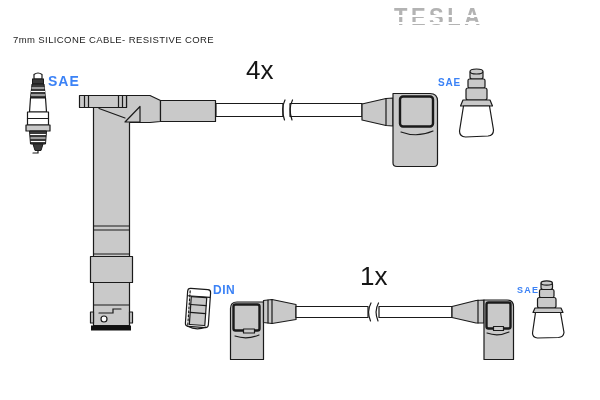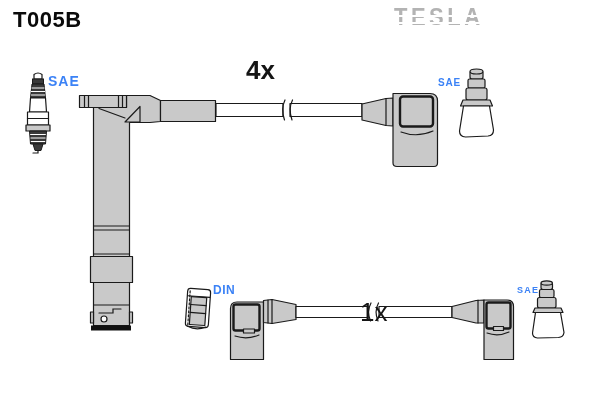--- a/index.html
+++ b/index.html
@@ -7,41 +7,41 @@
     position:relative;width:600px;height:400px;background:var(--bg,#fff);
     font-family:"Liberation Sans", sans-serif;overflow:hidden;color:#111;
   }
   .abs{position:absolute;white-space:nowrap;}
   .part-number{left:13px;top:7px;font-size:22px;font-weight:bold;letter-spacing:.5px;color:#0a0a0a;}
   .subtitle{left:13px;top:34px;font-size:9.5px;letter-spacing:.4px;color:#222;}
   .brand{left:394px;top:5px;font-size:22px;font-weight:800;letter-spacing:3.5px;color:var(--brand-gray,#b3b3b3);transform:scaleY(1.05);}
   .stencil{position:absolute;left:393px;width:98px;height:2px;background:#fff;}
   .stencil.s1{top:15px;} .stencil.s2{top:22px;}
   .qty{font-size:26px;font-weight:400;color:#151515;}
-  .qty-top{left:246px;top:55px;font-weight:bold;} .qty-bottom{left:360px;top:261px;margin-top:36px;}
+  .qty-top{left:246px;top:55px;} .qty-bottom{left:360px;top:261px;}
   .conn-label{font-weight:bold;color:#3b82f6;}
   .lbl-sae-plug{left:48px;top:73px;font-size:14px;letter-spacing:1px;}
   .lbl-sae-top{left:438px;top:77px;font-size:10px;letter-spacing:.8px;}
   .lbl-sae-bottom{left:517px;top:285px;font-size:9px;letter-spacing:1.2px;}
   .lbl-din{left:213px;top:283px;font-size:12px;letter-spacing:.5px;}
   svg{position:absolute;left:0;top:0;}
   .part{fill:var(--part-fill,#c9c9c9);stroke:var(--outline,#1a1a1a);stroke-width:1.2;stroke-linejoin:round;}
   .white{fill:#fff;stroke:var(--outline,#1a1a1a);stroke-width:1.2;stroke-linejoin:round;}
   .ln{fill:none;stroke:var(--outline,#1a1a1a);stroke-width:1.2;stroke-linecap:round;}
   .thick{stroke-width:2.4;}
   .dark{fill:#3a3a3a;stroke:var(--outline,#1a1a1a);stroke-width:1;}
   .black{fill:#111;stroke:none;}
   .wln{fill:none;stroke:#fff;stroke-width:1;}
 </style>
 </head>
 <body>
 
 <div id="stage">
 
-  <span class="abs part-number">T005B</span>
+  <span class="abs subtitle">7mm SILICONE CABLE- RESISTIVE CORE</span>
   <span class="abs brand">TESLA</span>
   <div class="stencil s1"></div>
   <div class="stencil s2"></div>
 
   <svg width="600" height="400" viewBox="0 0 600 400">
 
     <g>
       <path class="white" d="M34,79 L34,74.5 Q38,71.5 42,74.5 L42,79 Z"></path>
       <rect class="dark" x="32.5" y="79" width="11" height="5"></rect>
       <path class="dark" d="M32,84 L44,84 L45.5,98 L30.5,98 Z"></path>

